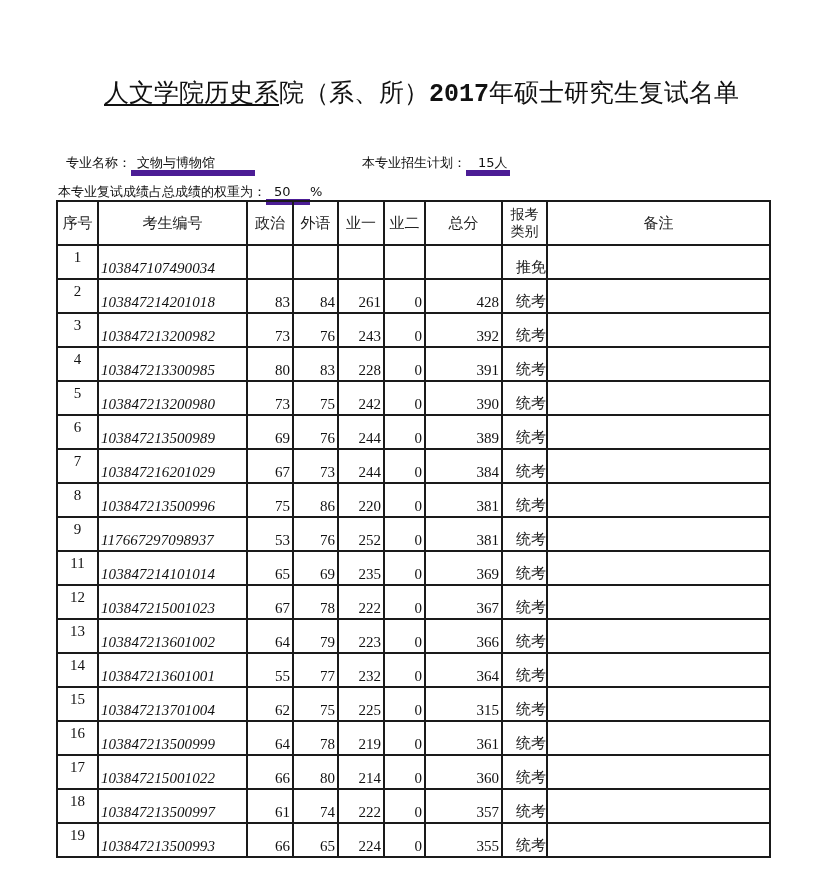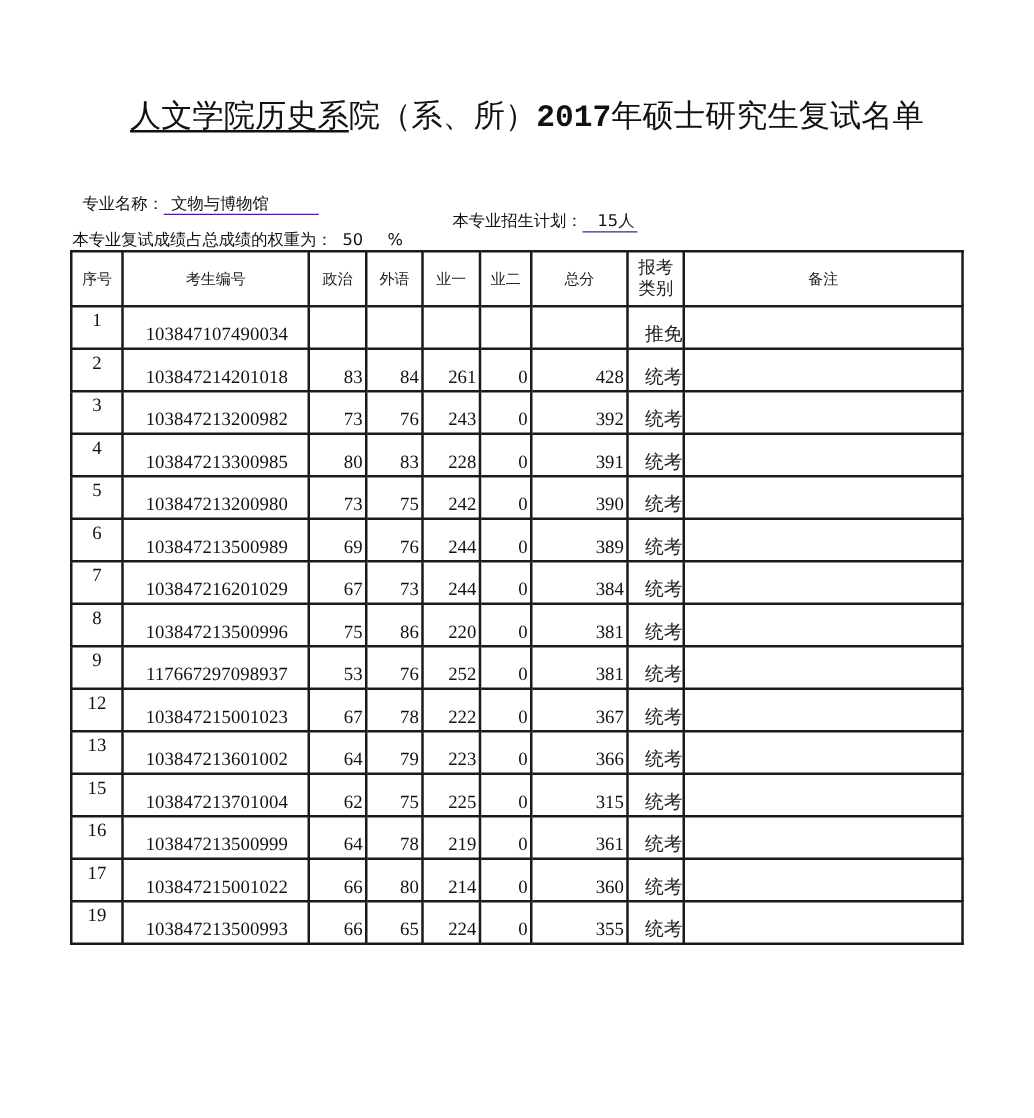--- a/index.html
+++ b/index.html
@@ -8,42 +8,42 @@
     font-family: "DejaVu Serif", "Liberation Serif", serif; color: #111;
   }
   .title {
     position: absolute; left: 84px; top: 76px; width: 680px;
     font-size: 25px; font-weight: bold; white-space: nowrap; letter-spacing: 0px;
   }
   .title .dept { text-decoration: underline; text-underline-offset: 3px; font-weight: normal; padding-left: 20px; }
   .title .rest { font-weight: normal; }
   .title .year { font-weight: bold; font-family: Liberation Mono, monospace; }
   .meta { position: absolute; font-size: 13px; white-space: nowrap; font-family: "DejaVu Sans", sans-serif; }
-  .meta .val { display: inline-block; border-bottom: 1px solid #4c1d95; line-height: 14px; }
+  .meta .val { display: inline-block; border-bottom: 6px solid #4c1d95; line-height: 14px; }
   .m1 { left: 66px; top: 154px; }
   .m1 .val { width: 118px; padding-left: 6px; }
-  .m2 { left: 362px; top: 168px; }
+  .m2 { left: 362px; top: 154px; }
   .m2 .val { padding-left: 12px; padding-right: 2px; }
   .m3 { left: 58px; top: 183px; }
   .m3 .val { width: 36px; padding-left: 8px; }
 
   table.grid {
     position: absolute; left: 56px; top: 200px;
     border-collapse: collapse; table-layout: fixed;
     font-family: "Liberation Serif", "DejaVu Serif", serif;
   }
   table.grid td, table.grid th {
     border: 2px solid #1a1a1a; padding: 0; font-weight: normal;
     font-size: 15px; overflow: hidden; white-space: nowrap;
   }
-  table.grid th { height: 42px; text-align: center; vertical-align: middle; font-family: "DejaVu Serif", serif; font-size: 12px; color: #222; }
+  table.grid th { height: 42px; text-align: center; vertical-align: middle; font-family: "DejaVu Serif", serif; font-size: 15px; color: #222; }
   table.grid th.two { line-height: 17px; font-size: 14px; }
   table.grid td { height: 29px; }
   td.seq { text-align: center; vertical-align: top; padding-top: 3px !important; font-size: 15px; }
-  td.id { text-align: center; vertical-align: bottom; padding-left: 2px !important; padding-bottom: 1px !important; font-size: 15px; letter-spacing: 0.1px; }
+  td.id { text-align: left; vertical-align: bottom; padding-left: 2px !important; padding-bottom: 1px !important; font-size: 15px; letter-spacing: 0.1px; font-style: italic; }
   td.num { text-align: right; vertical-align: bottom; padding-right: 2px !important; padding-bottom: 1px !important; }
   td.cat { text-align: right; vertical-align: bottom; padding-left: 5px !important; padding-bottom: 1px !important; font-family: "DejaVu Sans", sans-serif; font-size: 14px; color: #222; }
   td.note { }
 </style>
 </head>
 <body>
 
 <div class="title">
   <span class="dept">人文学院历史系</span><span class="rest">院（系、所）</span><span class="year">2017</span><span class="rest">年硕士研究生复试名单</span>
 </div>
@@ -180,20 +180,31 @@
         <td class="id">117667297098937</td>
         <td class="num">53</td>
         <td class="num">76</td>
         <td class="num">252</td>
         <td class="num">0</td>
         <td class="num">381</td>
         <td class="cat">统考</td>
         <td class="note"></td>
       </tr>
       <tr>
+        <td class="seq">11</td>
+        <td class="id">103847214101014</td>
+        <td class="num">65</td>
+        <td class="num">69</td>
+        <td class="num">235</td>
+        <td class="num">0</td>
+        <td class="num">369</td>
+        <td class="cat">统考</td>
+        <td class="note"></td>
+      </tr>
+      <tr>
         <td class="seq">12</td>
         <td class="id">103847215001023</td>
         <td class="num">67</td>
         <td class="num">78</td>
         <td class="num">222</td>
         <td class="num">0</td>
         <td class="num">367</td>
         <td class="cat">统考</td>
         <td class="note"></td>
       </tr>
@@ -202,20 +213,31 @@
         <td class="id">103847213601002</td>
         <td class="num">64</td>
         <td class="num">79</td>
         <td class="num">223</td>
         <td class="num">0</td>
         <td class="num">366</td>
         <td class="cat">统考</td>
         <td class="note"></td>
       </tr>
       <tr>
+        <td class="seq">14</td>
+        <td class="id">103847213601001</td>
+        <td class="num">55</td>
+        <td class="num">77</td>
+        <td class="num">232</td>
+        <td class="num">0</td>
+        <td class="num">364</td>
+        <td class="cat">统考</td>
+        <td class="note"></td>
+      </tr>
+      <tr>
         <td class="seq">15</td>
         <td class="id">103847213701004</td>
         <td class="num">62</td>
         <td class="num">75</td>
         <td class="num">225</td>
         <td class="num">0</td>
         <td class="num">315</td>
         <td class="cat">统考</td>
         <td class="note"></td>
       </tr>
@@ -235,20 +257,31 @@
         <td class="id">103847215001022</td>
         <td class="num">66</td>
         <td class="num">80</td>
         <td class="num">214</td>
         <td class="num">0</td>
         <td class="num">360</td>
         <td class="cat">统考</td>
         <td class="note"></td>
       </tr>
       <tr>
+        <td class="seq">18</td>
+        <td class="id">103847213500997</td>
+        <td class="num">61</td>
+        <td class="num">74</td>
+        <td class="num">222</td>
+        <td class="num">0</td>
+        <td class="num">357</td>
+        <td class="cat">统考</td>
+        <td class="note"></td>
+      </tr>
+      <tr>
         <td class="seq">19</td>
         <td class="id">103847213500993</td>
         <td class="num">66</td>
         <td class="num">65</td>
         <td class="num">224</td>
         <td class="num">0</td>
         <td class="num">355</td>
         <td class="cat">统考</td>
         <td class="note"></td>
       </tr>

